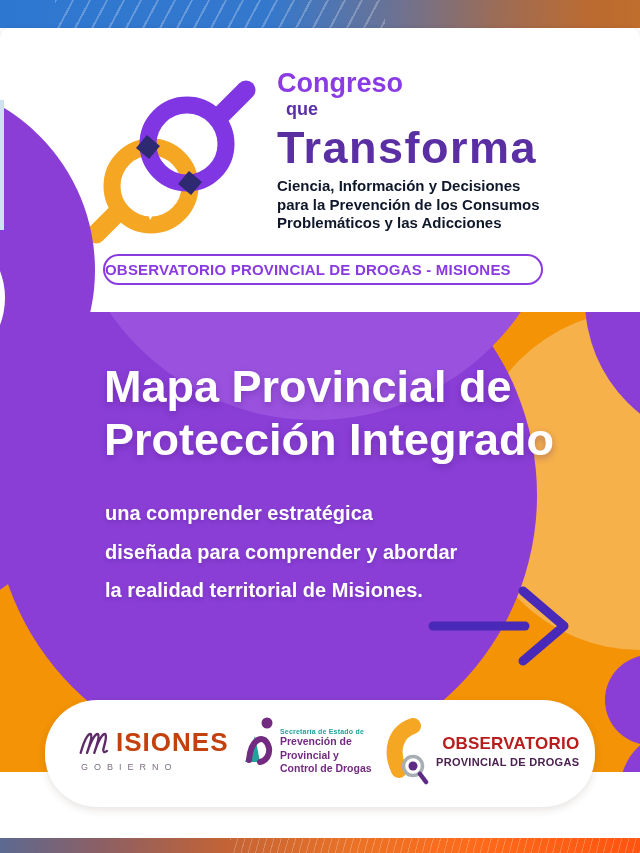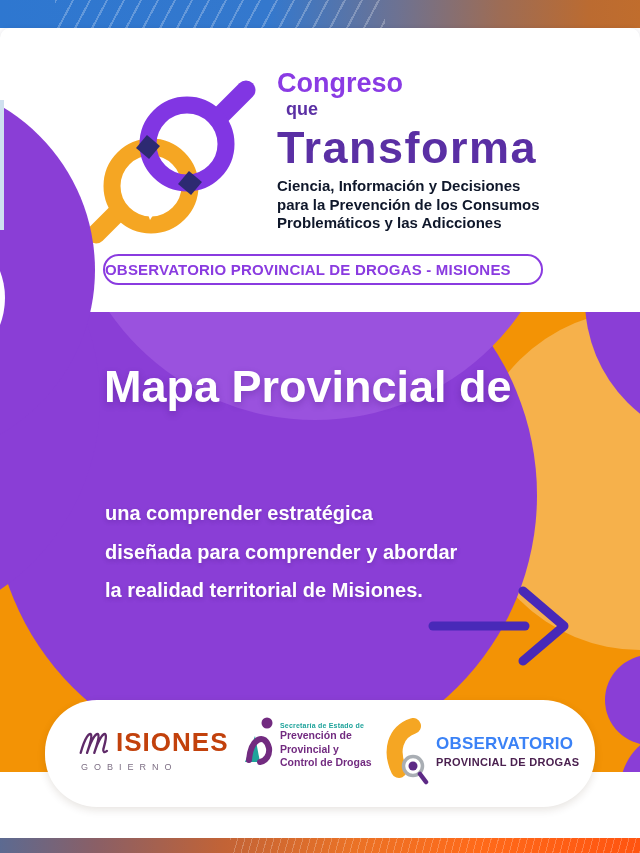--- a/index.html
+++ b/index.html
@@ -57,26 +57,26 @@
   .arrow{left:425px;top:272px;}
 
   
   .footer-card{left:45px;top:700px;width:550px;height:107px;background:#ffffff;border-radius:52px;
     box-shadow:0 3px 8px rgba(60,30,10,.12);z-index:3;}
   .misiones{left:33px;top:26px;}
   .misiones-row{display:flex;align-items:flex-end;}
   .misiones-word{font-size:26px;font-weight:bold;color:#c2410c;letter-spacing:1px;line-height:28px;}
   .gobierno{margin-top:6px;padding-left:3px;font-size:9px;color:#7d6f84;letter-spacing:6px;}
   .secretaria{left:198px;top:14px;display:flex;}
-  .secretaria-text{margin-left:7px;margin-top:8px;}
+  .secretaria-text{margin-left:7px;margin-top:14px;}
   .secretaria-small{font-size:7px;font-weight:bold;color:#1fa39b;letter-spacing:.2px;}
   .secretaria-line{font-size:10.5px;font-weight:bold;color:#722b80;line-height:13.5px;}
   .observatorio{left:338px;top:18px;display:flex;}
   .observatorio-text{margin-left:7px;margin-top:16px;}
-  .obs-name{font-size:17px;font-weight:bold;color:#3b82f6;letter-spacing:.2px;}
+  .obs-name{font-size:17px;font-weight:bold;color:#b91c1c;letter-spacing:.2px;text-align:right;}
   .obs-sub{font-size:11px;font-weight:bold;color:#4b2150;letter-spacing:.3px;margin-top:2px;}
 
   
   .bottom-band{left:0;top:838px;width:640px;height:15px;z-index:2;
     background:linear-gradient(90deg,#5c6a91 0%,#8a5f66 15%,#c26336 35%,#ea7226 55%,#ff6a1a 75%,#ff5410 100%);}
   .bottom-texture{left:230px;top:838px;width:410px;height:15px;opacity:.45;z-index:3;
     background:repeating-linear-gradient(105deg,rgba(255,255,255,.5) 0 1px,transparent 1px 7px);}
 </style>
 </head>
 <body>
@@ -130,20 +130,21 @@
     <div class="circle c-top-right"></div>
     <div class="circle c-leaf-1"></div>
     <div class="circle c-leaf-2"></div>
     <div class="circle c-light-or-2"></div>
     <div class="circle c-bottom-right"></div>
     <div class="circle c-bottom-left"></div>
     <div class="abs tri-bottom"></div>
 
     <div class="abs hero-title">
       <div>Mapa Provincial de</div>
+      <div>Protección Integrado</div>
     </div>
     <div class="abs hero-subtitle">
       <div>una comprender estratégica</div>
       <div>diseñada para comprender y abordar</div>
       <div>la realidad territorial de Misiones.</div>
     </div>
 
     <svg class="abs arrow" viewBox="0 0 150 84" width="150" height="84">
       <line x1="8" y1="42" x2="100" y2="42" stroke="#4829b8" stroke-width="9" stroke-linecap="round"></line>
       <polyline points="98,7 139,42 98,77" fill="none" stroke="#4829b8" stroke-width="9" stroke-linecap="round" stroke-linejoin="round"></polyline>

